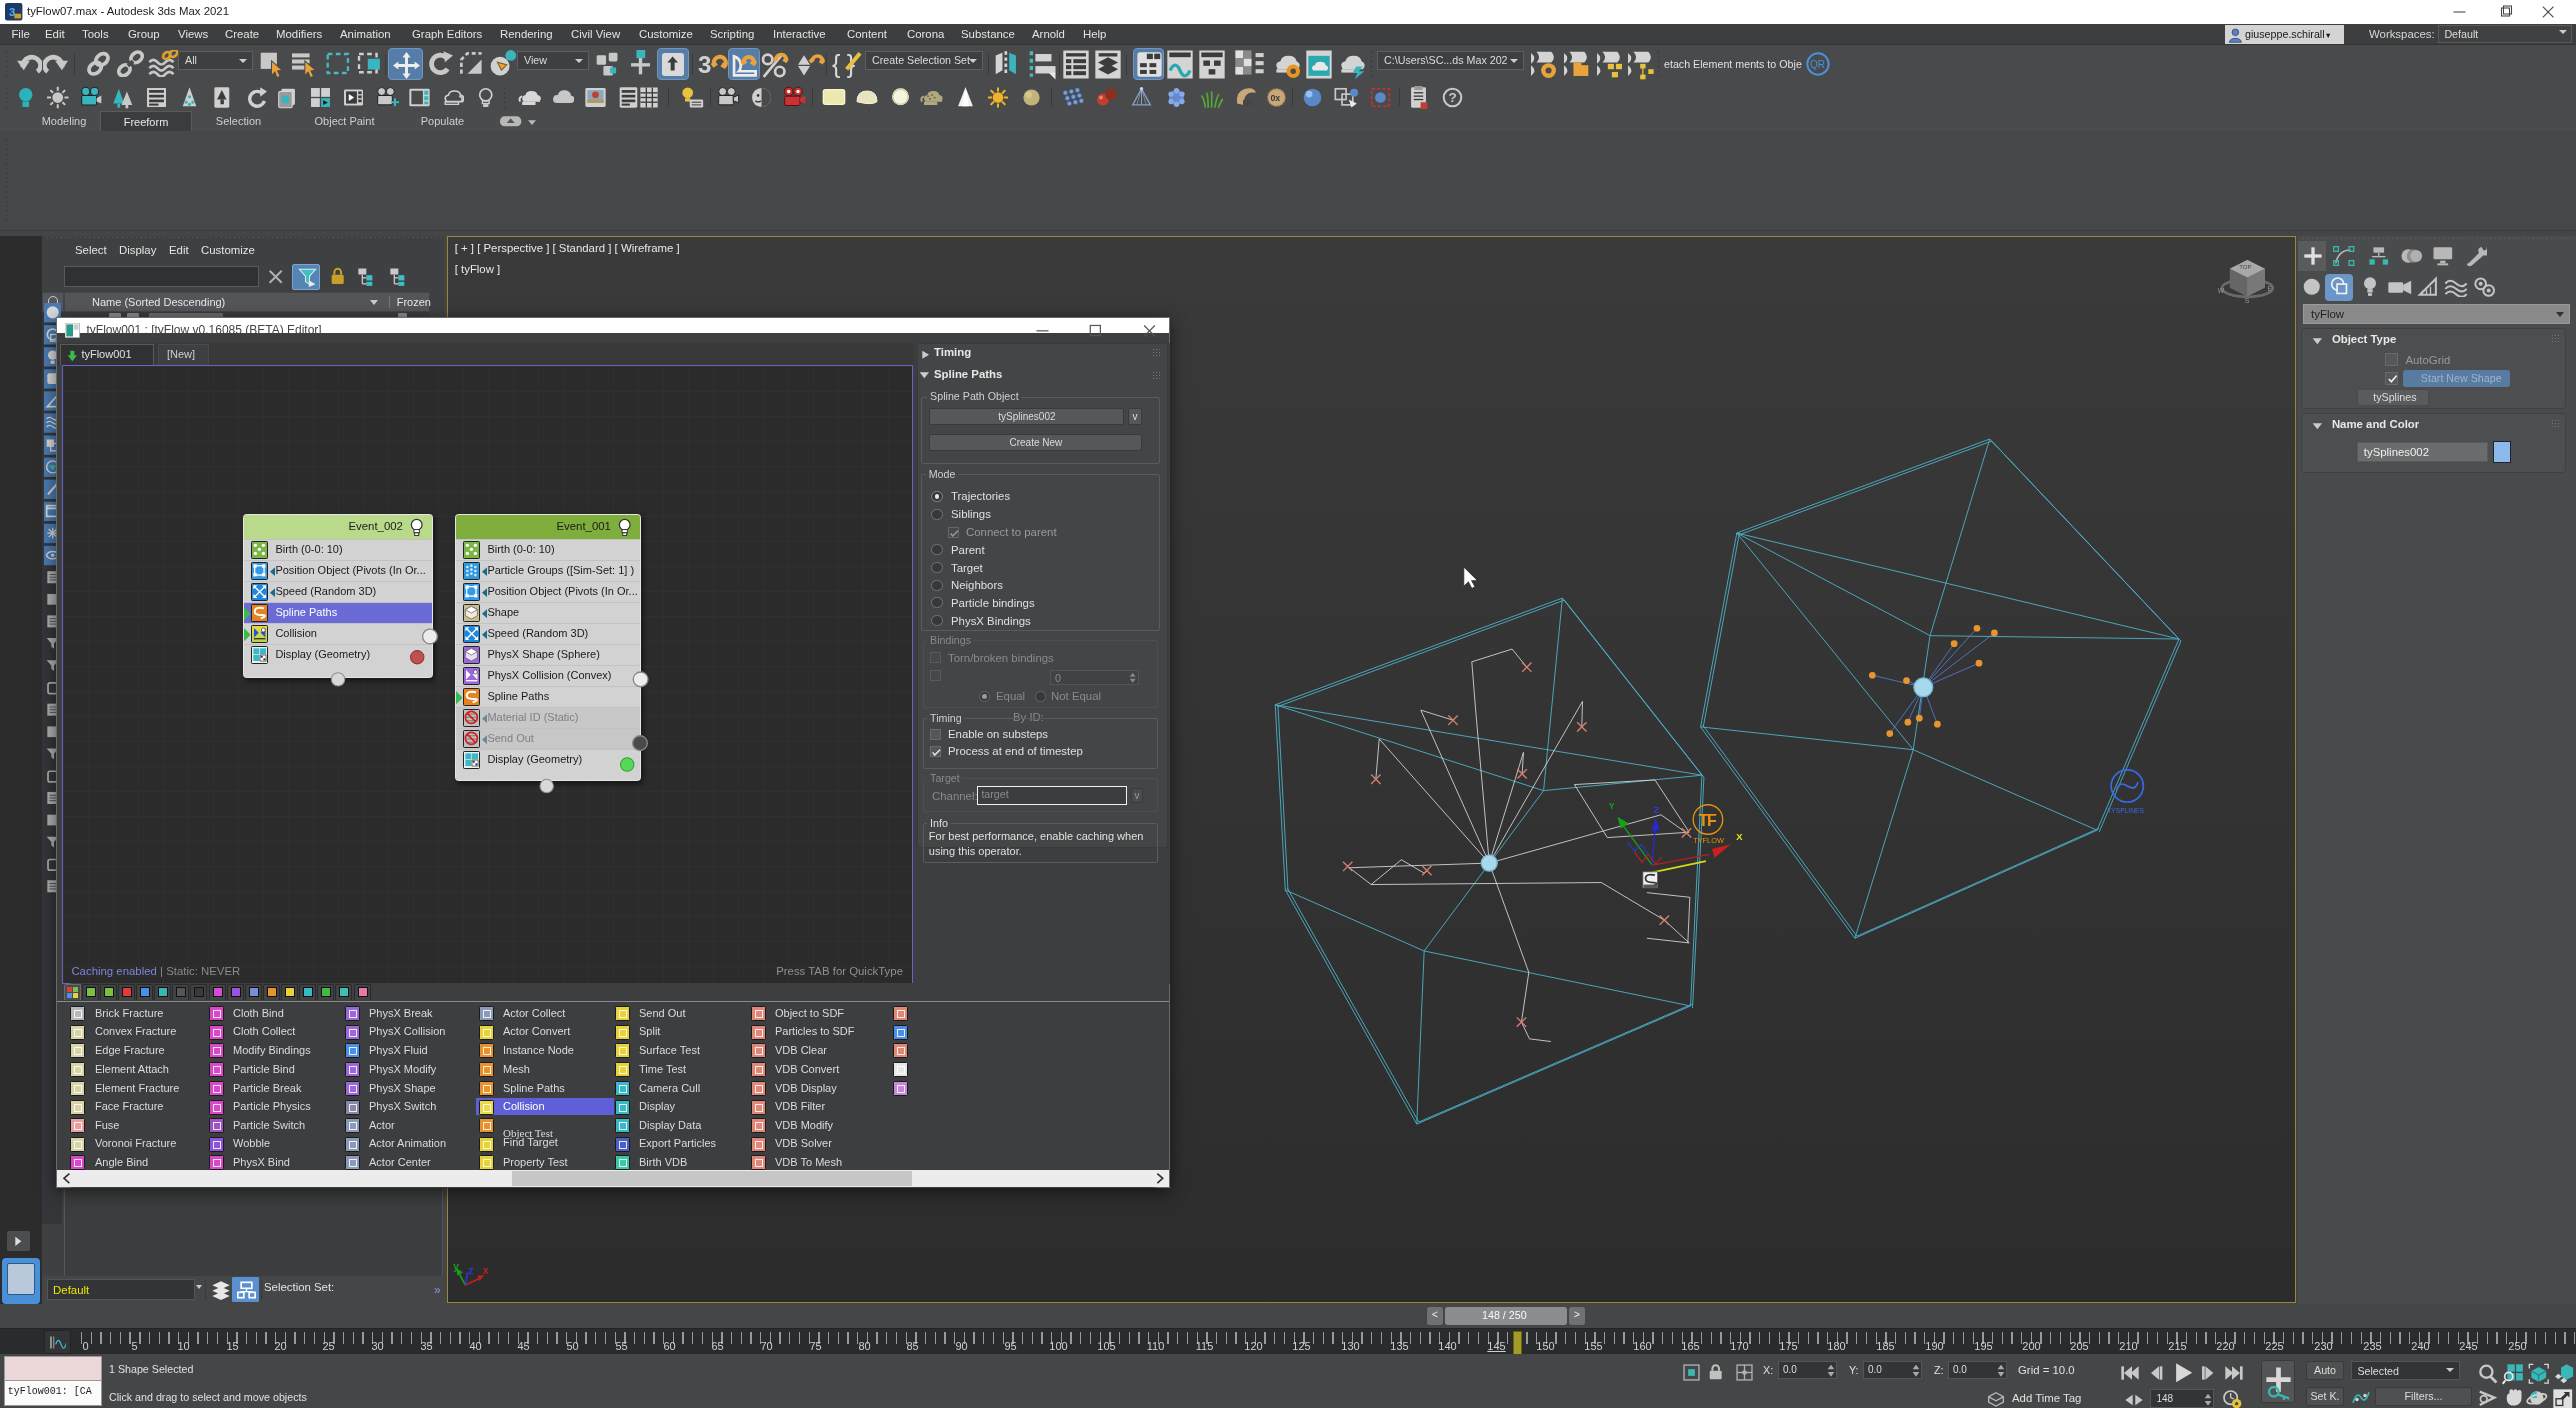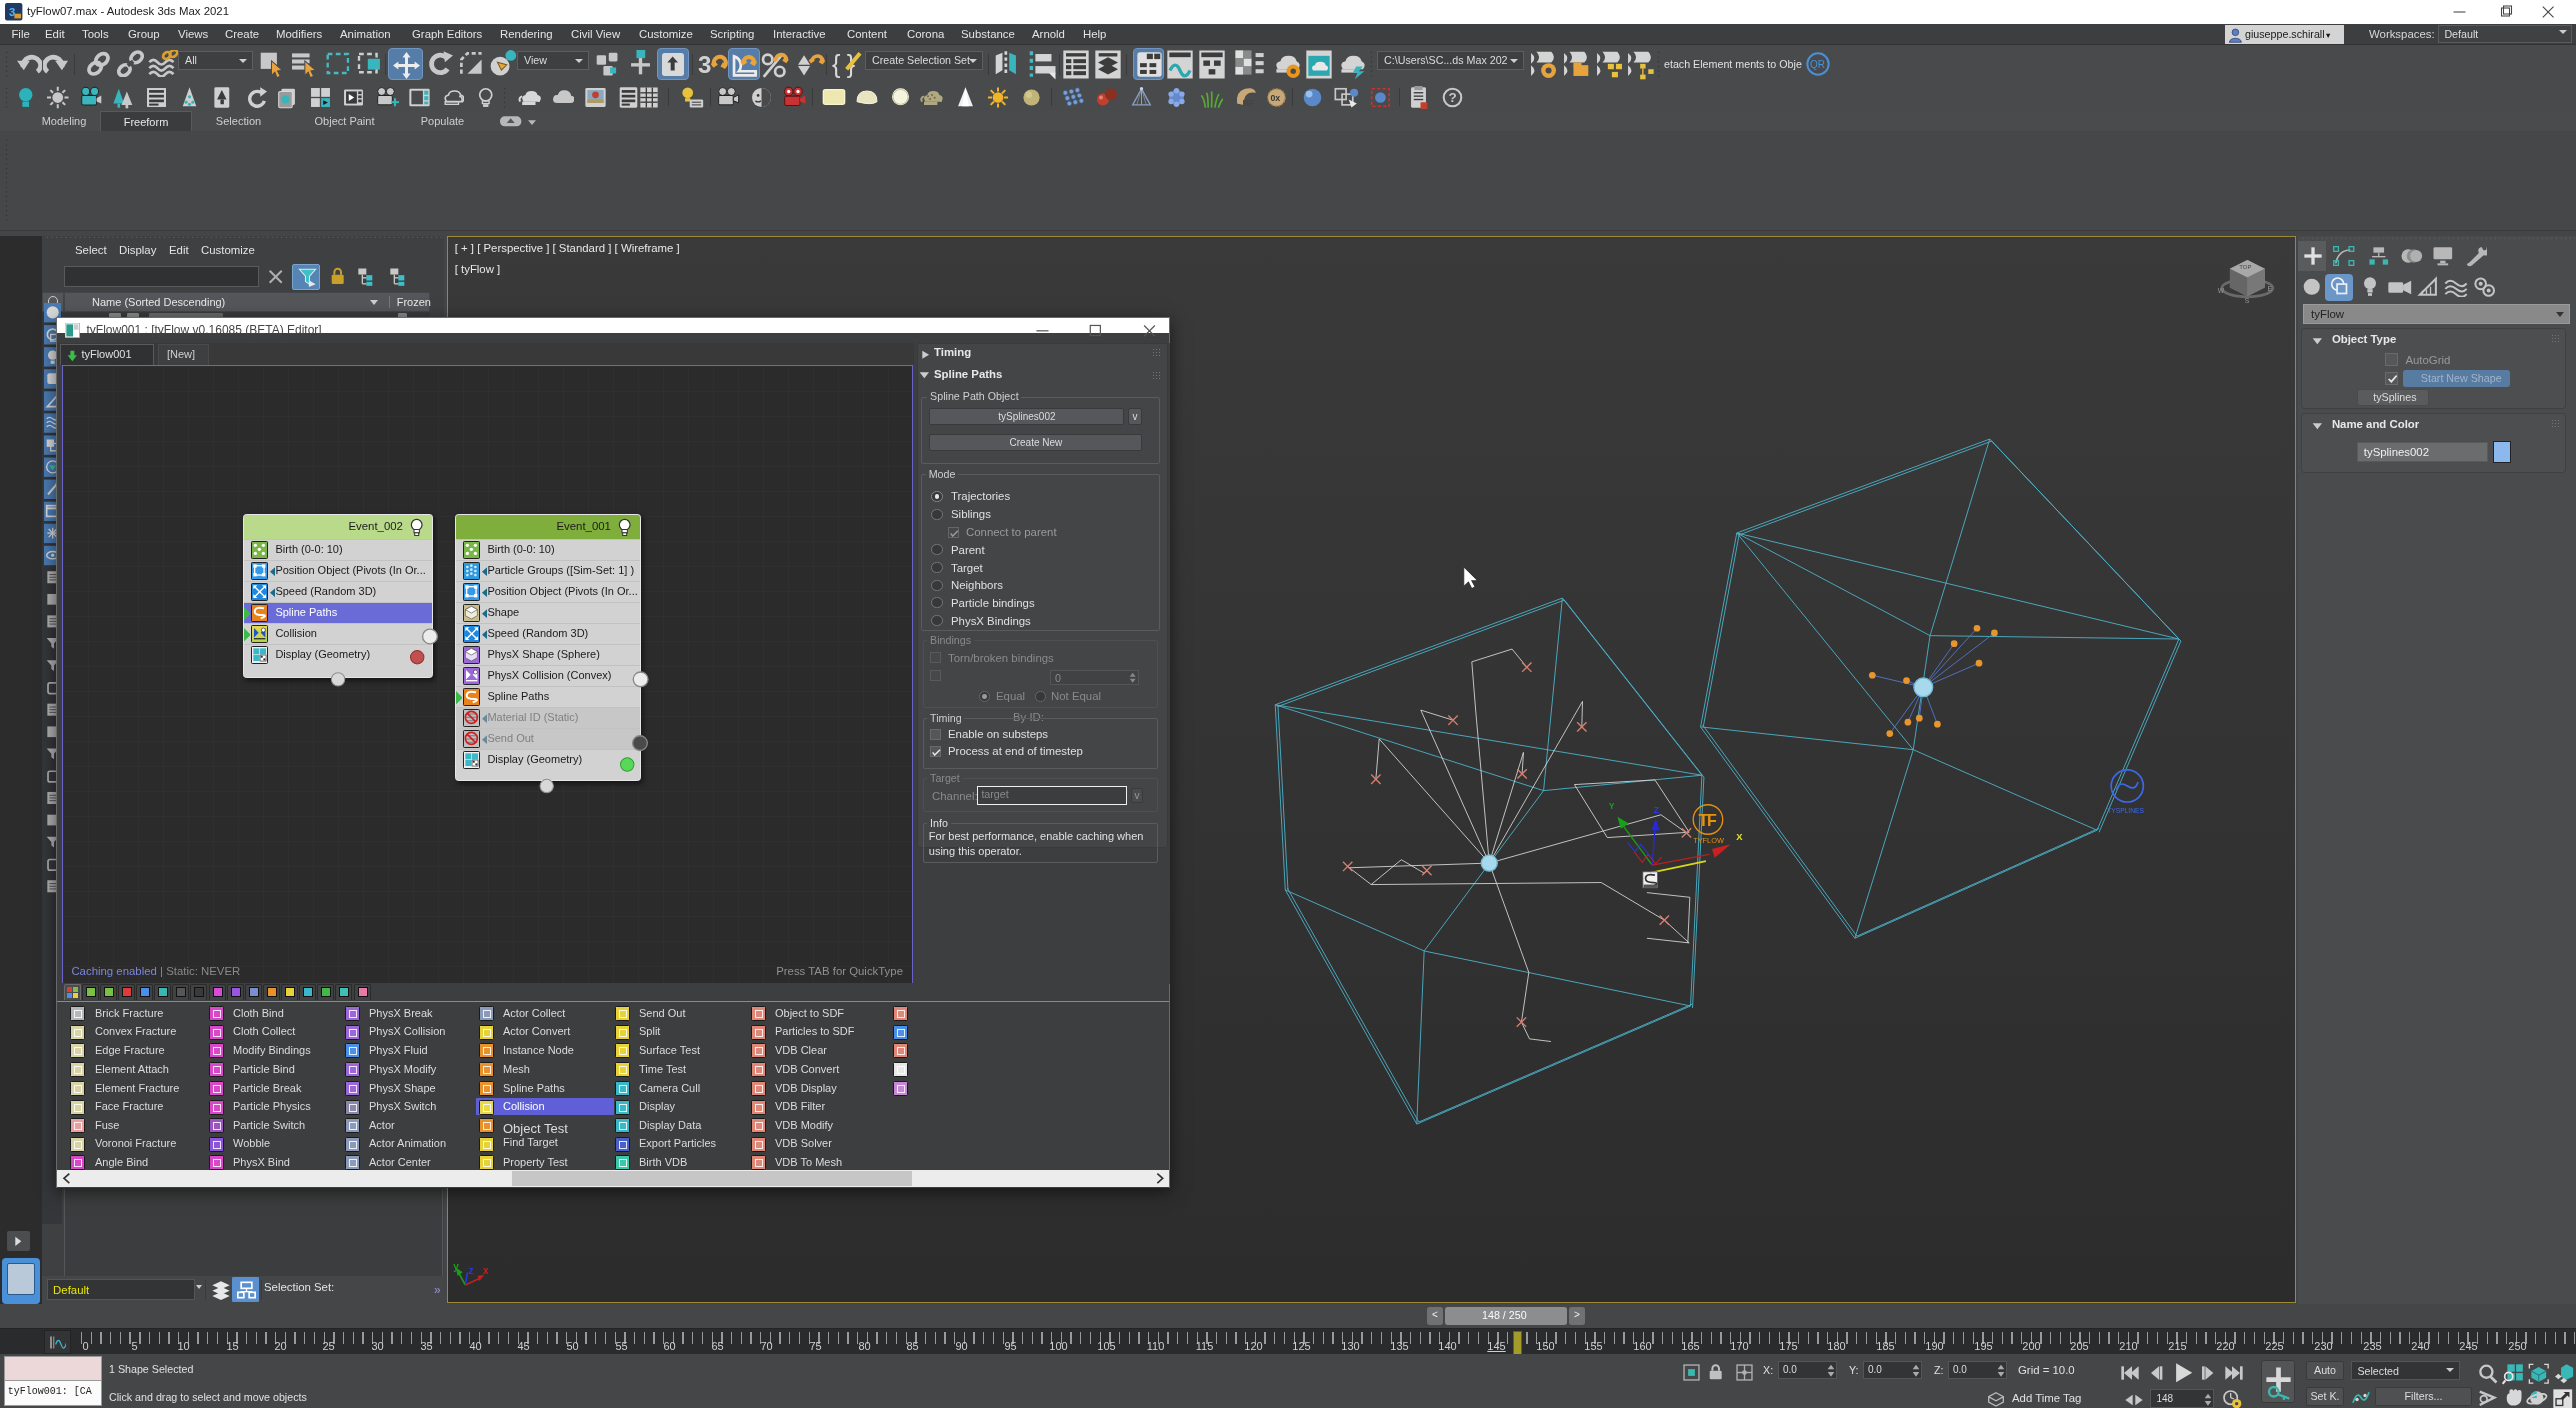--- a/index.html
+++ b/index.html
@@ -34,21 +34,21 @@
 #cmdpanel { left:2298px; top:236px; width:278px; height:1068px; background:#4a4b4c; }
 .rollout { position:absolute; background:#4d4e4f; border:0.7px solid #404041; border-radius:3.4px; }
 
 #tfwin { left:56px; top:317px; width:1114px; height:871px; background:#3d3e3f; box-shadow:0 4px 16px rgba(0,0,0,.55); border:0.7px solid #6a6a6a; }
 #tftitle { position:absolute; left:0; top:0; width:100%; height:15px; background:#fff; }
 #tftabs { position:absolute; left:0; top:25px; width:100%; height:22px; background:#39393a; }
 #tfcanvas { position:absolute; left:5.4px; top:47px; width:851px; height:619px; background:#2b2b2c; border:1.3px solid #6a62c8;
   background-image:linear-gradient(#2f2f30 0.7px, transparent 0.7px), linear-gradient(90deg,#2f2f30 0.7px, transparent 0.7px);
   background-size:25px 25px; }
 #tfparams { position:absolute; left:857px; top:25px; width:256px; height:641px; background:#3d3e3f; color:#ccc; }
-#tfdepot { position:absolute; left:0px; top:665px; width:1112px; height:205px; background:#3d3e3f; }
+#tfdepot { position:absolute; left:0px; top:665px; width:1112px; height:205px; background:#3d3e3f;border-radius:18px; }
 
 .node { position:absolute; border-radius:3.4px; box-shadow:2px 2.7px 5.4px rgba(0,0,0,.5); border:0.7px solid #e6e6e6; }
 .nhead { height:23.5px; border-radius:2.7px 2.7px 0 0; position:relative; }
 .nhead .ntitle { position:absolute; right:29.5px; top:4.7px; font-size:11.4px; color:#1c1c1c; }
 .nrow { position:relative; height:21px; background:#d2d2d2; border-top:0.7px solid #c2c2c2; font-size:11px; color:#1a1a1a; }
 .nrow .ic { position:absolute; left:6.7px; top:1.7px; width:17.4px; height:17.4px; border:1px solid #222; border-radius:1.3px; }
 .nrow .lbl { position:absolute; left:31px; top:3.4px; white-space:nowrap; }
 .nrow.gray { background:#c6c7c6; color:#808080; }
 .nrow.sel { background:#6b6bd8; color:#fff; }
 
@@ -2016,21 +2016,21 @@
           <span style="position:absolute;left:2.7px;top:2.7px;width:8px;height:8px;border:1px solid rgba(255,255,255,0.85);"></span>
         </div>
       <span class="abs" style="left:446px;top:117px;font-size:11px;color:#fff;">Collision</span>
       <div class="abs" style="left:422px;top:135px;width:14.8px;height:14.8px;background:#e8922e;border:1px solid #1a1a1a;border-radius:1.3px;">
           <span style="position:absolute;left:2.7px;top:2.7px;width:8px;height:8px;border:1px solid rgba(255,255,255,0.85);"></span>
         </div>
       <span class="abs" style="left:446px;top:136px;font-size:11px;color:#dcdcdc;margin-top:17px;">Find Target</span>
       <div class="abs" style="left:422px;top:154px;width:14.8px;height:14.8px;background:#e8d23a;border:1px solid #1a1a1a;border-radius:1.3px;">
           <span style="position:absolute;left:2.7px;top:2.7px;width:8px;height:8px;border:1px solid rgba(255,255,255,0.85);"></span>
         </div>
-      <span class="abs" style="left:446px;top:138px;font-size:13px;color:#dcdcdc;">Object Test</span>
+      <span class="abs" style="left:446px;top:144px;font-size:11px;color:#dcdcdc;font-family:Liberation Serif, serif;">Object Test</span>
       <div class="abs" style="left:422px;top:172px;width:14.8px;height:14.8px;background:#e8d23a;border:1px solid #1a1a1a;border-radius:1.3px;">
           <span style="position:absolute;left:2.7px;top:2.7px;width:8px;height:8px;border:1px solid rgba(255,255,255,0.85);"></span>
         </div>
       <span class="abs" style="left:446px;top:173px;font-size:11px;color:#dcdcdc;">Property Test</span>
       <div class="abs" style="left:558px;top:23px;width:14.8px;height:14.8px;background:#e8d23a;border:1px solid #1a1a1a;border-radius:1.3px;">
           <span style="position:absolute;left:2.7px;top:2.7px;width:8px;height:8px;border:1px solid rgba(255,255,255,0.85);"></span>
         </div>
       <span class="abs" style="left:582px;top:23.5px;font-size:11px;color:#dcdcdc;">Send Out</span>
       <div class="abs" style="left:558px;top:42px;width:14.8px;height:14.8px;background:#e8d23a;border:1px solid #1a1a1a;border-radius:1.3px;">
           <span style="position:absolute;left:2.7px;top:2.7px;width:8px;height:8px;border:1px solid rgba(255,255,255,0.85);"></span>

